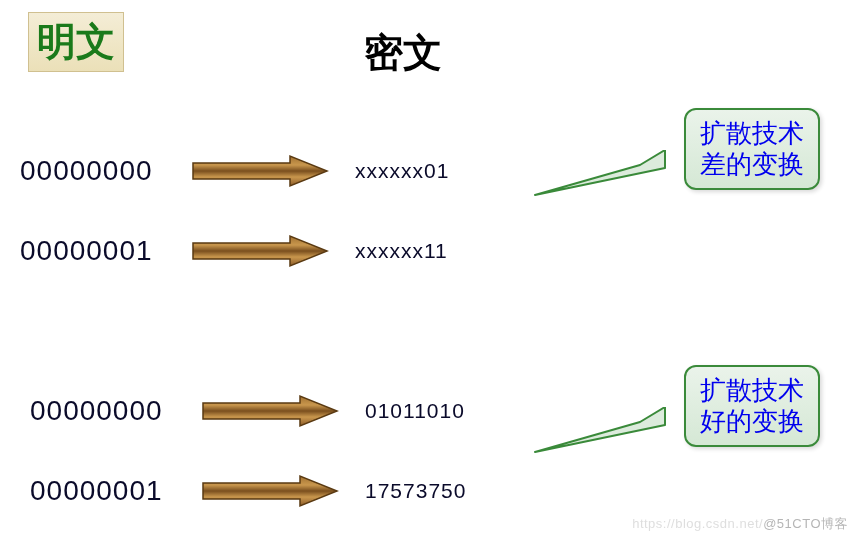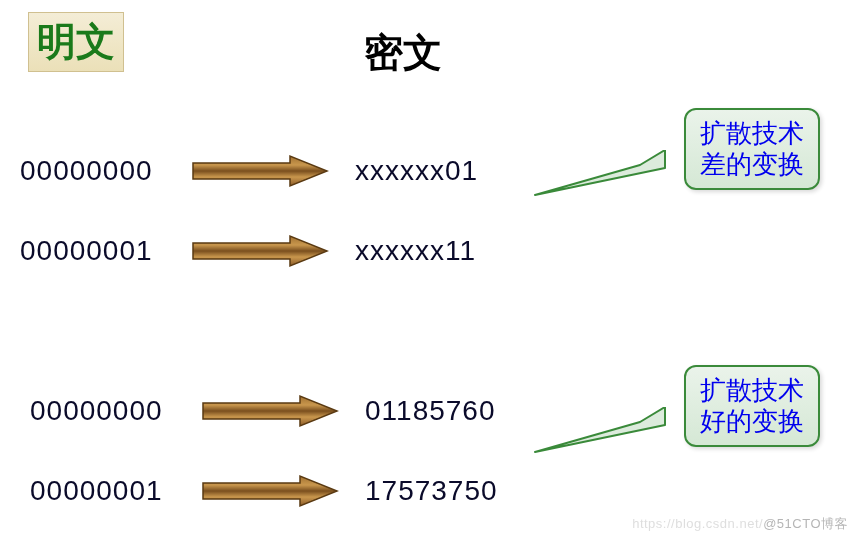--- a/index.html
+++ b/index.html
@@ -43,21 +43,21 @@
     .row4 { top: 430px; left: 30px; }
     
     .bits {
       font-size: 28px;
       color: #0a0a2a;
       font-family: Arial, sans-serif;
       letter-spacing: 1px;
       width: 170px;
     }
     .cipher {
-      font-size: 28px;
+      font-size: 21px;
       color: #0a0a2a;
       font-family: Arial, sans-serif;
       letter-spacing: 1px;
       margin-left: 25px;
     }
     
     .arrow-wrap {
       width: 140px;
       height: 34px;
       display: flex;
@@ -125,21 +125,21 @@
   <span class="cipher">xxxxxx11</span>
 </div>
 
 <div class="row row3">
   <span class="bits">00000000</span>
   <span class="arrow-wrap">
     <svg width="140" height="34" viewBox="0 0 140 34">
       <polygon points="3,9 100,9 100,2 137,17 100,32 100,25 3,25" fill="url(#wood1)" stroke="#5a3a12" stroke-width="1.5"></polygon>
     </svg>
   </span>
-  <span class="cipher">01185760</span>
+  <span class="cipher">01011010</span>
 </div>
 
 <div class="row row4">
   <span class="bits">00000001</span>
   <span class="arrow-wrap">
     <svg width="140" height="34" viewBox="0 0 140 34">
       <polygon points="3,9 100,9 100,2 137,17 100,32 100,25 3,25" fill="url(#wood1)" stroke="#5a3a12" stroke-width="1.5"></polygon>
     </svg>
   </span>
   <span class="cipher">17573750</span>

